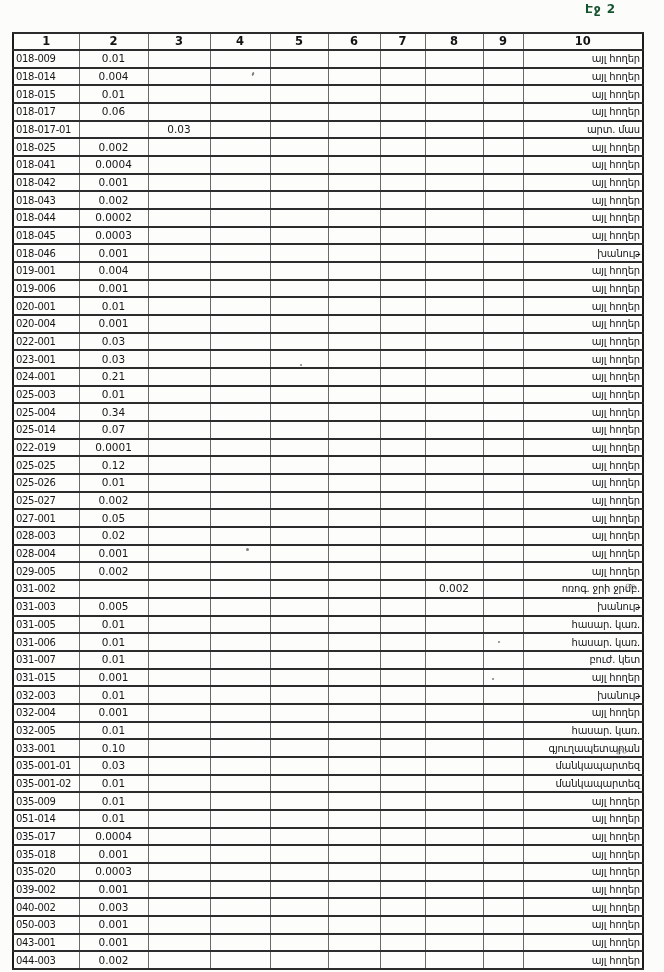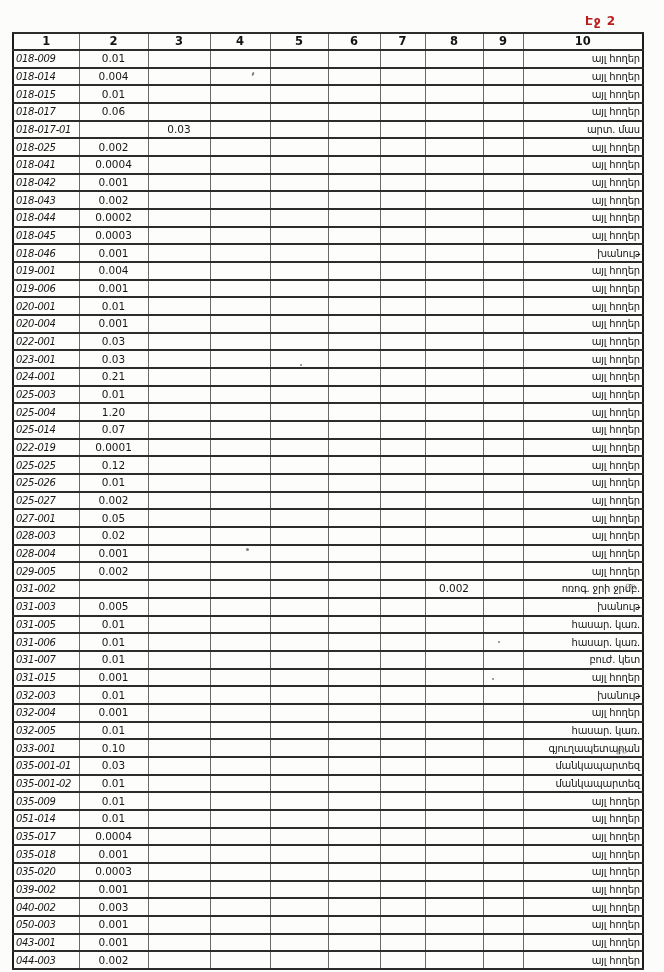--- a/index.html
+++ b/index.html
@@ -15,22 +15,21 @@
     color: #161616;
     overflow: hidden;
   }
   .page-label {
     position: absolute;
     top: 2px;
     left: 585px;
     font-size: 12px;
     font-weight: bold;
     letter-spacing: 1px;
-    color: #b91c1c;
-    margin-top: 12px;
+    color: #14532d;
   }
   table.scan-table {
     position: absolute;
     left: 12px;
     top: 32px;
     width: 630px;
     height: 938px;
     border-collapse: collapse;
     table-layout: fixed;
     background: #fdfdfc;
@@ -55,21 +54,20 @@
     font-size: 11.5px;
     font-weight: bold;
     text-align: center;
     color: #141414;
   }
   td.col-code {
     text-align: left;
     padding-left: 3px;
     font-size: 10px;
     letter-spacing: -0.3px;
-    font-style: italic;
   }
   td.col-num {
     text-align: center;
     font-size: 10.5px;
   }
   td.col-use {
     text-align: right;
     padding-left: 4px;
     font-size: 10px;
     letter-spacing: -0.2px;
@@ -362,21 +360,21 @@
         <td class="col-num"></td>
         <td class="col-num"></td>
         <td class="col-num"></td>
         <td class="col-num"></td>
         <td class="col-num"></td>
         <td class="col-num"></td>
         <td class="col-use">այլ հողեր</td>
       </tr>
       <tr>
         <td class="col-code">025-004</td>
-        <td class="col-num">1.20</td>
+        <td class="col-num">0.34</td>
         <td class="col-num"></td>
         <td class="col-num"></td>
         <td class="col-num"></td>
         <td class="col-num"></td>
         <td class="col-num"></td>
         <td class="col-num"></td>
         <td class="col-num"></td>
         <td class="col-use">այլ հողեր</td>
       </tr>
       <tr>

